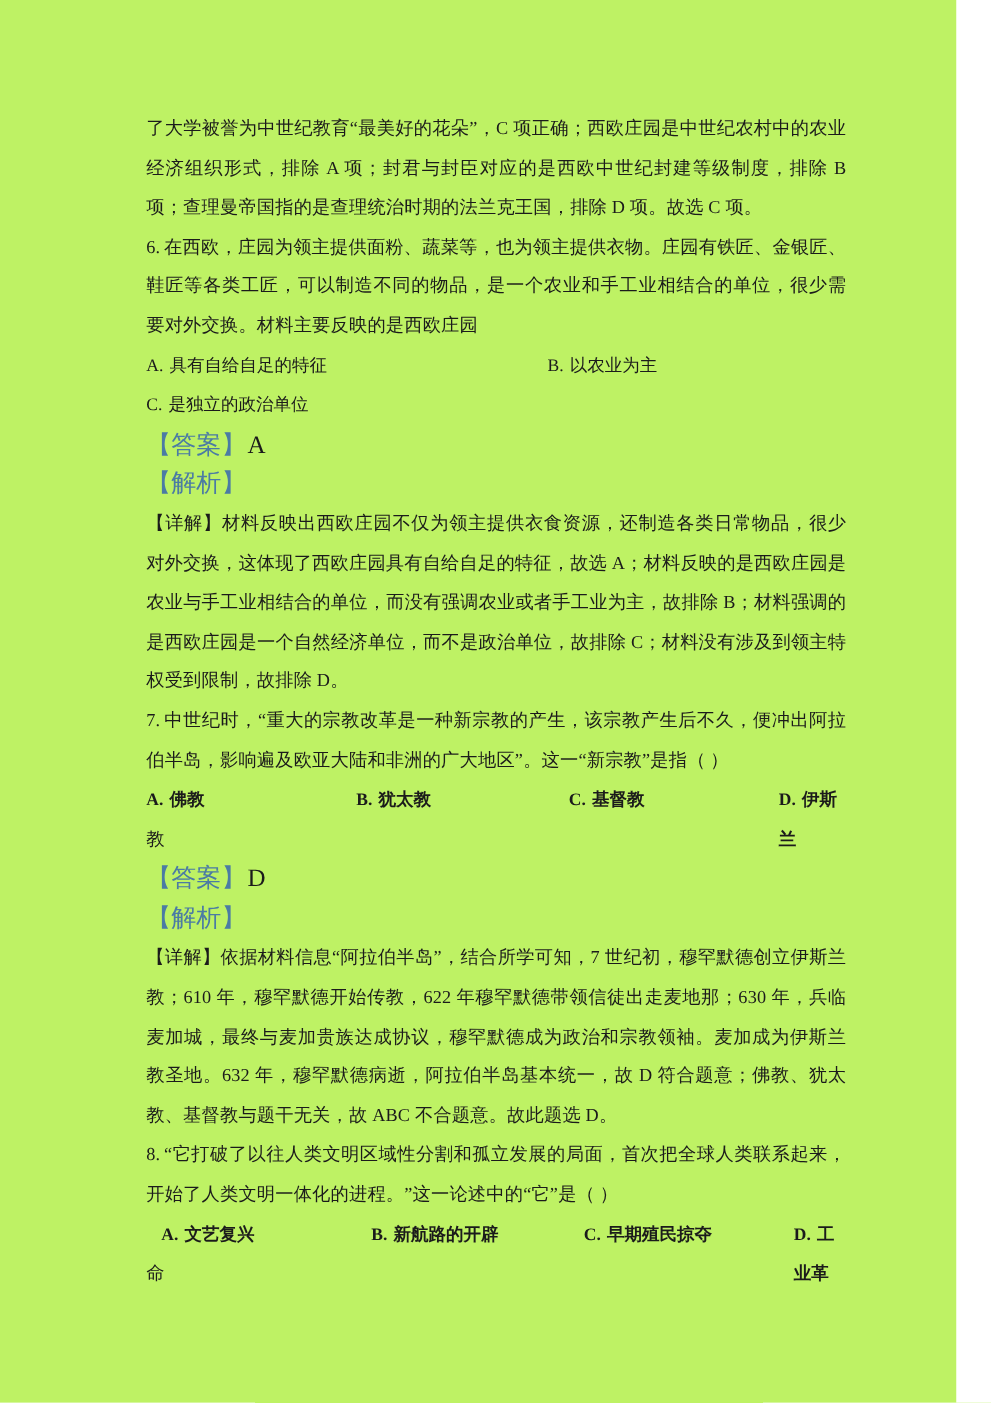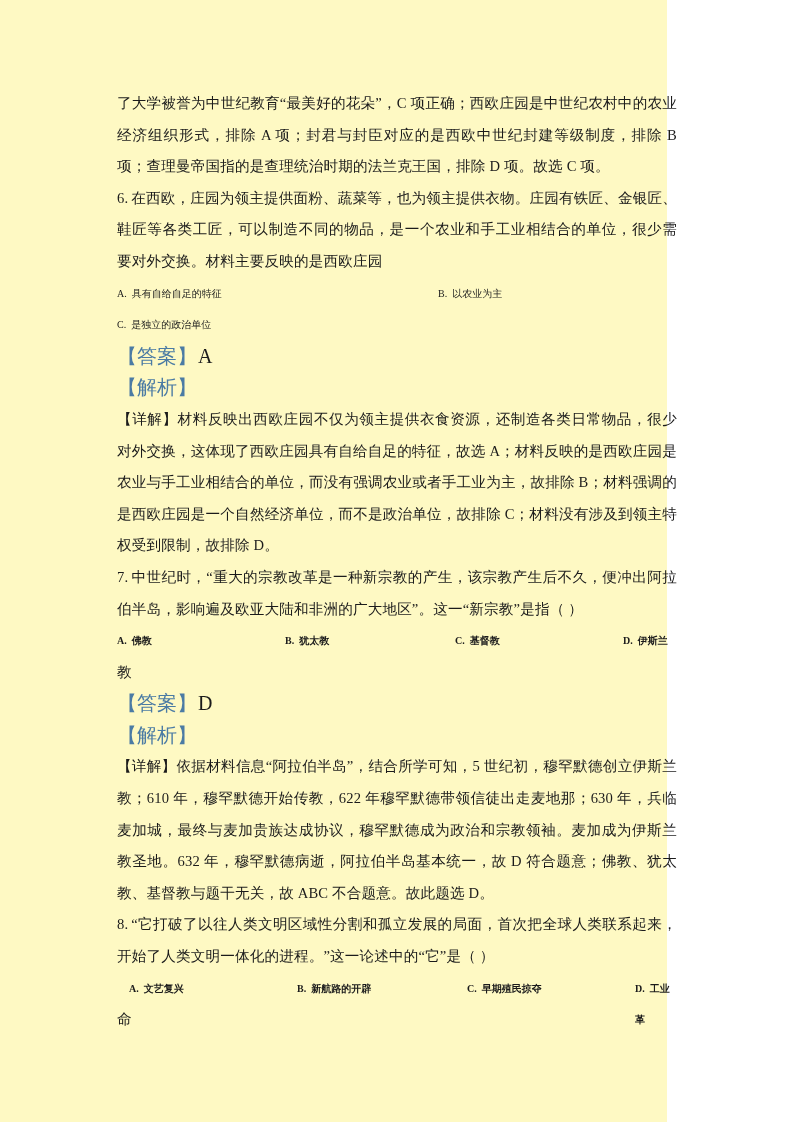--- a/index.html
+++ b/index.html
@@ -9,23 +9,23 @@
   }
   body {
     width: 793px;
     height: 1122px;
     font-family: "Liberation Serif", "DejaVu Serif", serif;
     color: #1b1b1b;
     overflow: hidden;
   }
   .page {
     position: relative;
-    width: 667px;
+    width: 765px;
     height: 1122px;
-    background: #fef9c3;
+    background: #bef264;
     box-sizing: border-box;
   }
   .content {
     position: absolute;
     left: 117px;
     top: 88px;
     width: 560px;
   }
   .para {
     font-size: 14.6px;
@@ -33,21 +33,21 @@
     text-align: justify;
     text-justify: inter-ideograph;
     margin: 0;
     letter-spacing: 0.15px;
     color: #1b1b1b;
   }
 
   
   .opt-row {
     position: relative;
-    font-size: 10px;
+    font-size: 14px;
     line-height: 31.6px;
     height: 31.6px;
     color: #1b1b1b;
     white-space: nowrap;
   }
   .opt-row.two-col .opt { position: absolute; top: 0; }
   .opt-row.two-col .opt:nth-child(1) { left: 0px; }
   .opt-row.two-col .opt:nth-child(2) { left: 321px; }
 
   .opt-row.four-col { height: auto; white-space: normal; font-weight: bold; }
@@ -114,21 +114,21 @@
       <span class="opt"><span class="opt-label">B.</span><span>犹太教</span></span>
       <span class="opt"><span class="opt-label">C.</span><span>基督教</span></span>
       <span class="opt"><span class="opt-label">D.</span><span>伊斯兰</span></span>
     </div>
     <div class="wrap-tail">教</div>
 
     <div class="meta-line"><span class="tag">【答案】</span><span class="answer-val">D</span></div>
 
     <div class="meta-line"><span class="tag">【解析】</span></div>
 
-    <p class="para"><span class="detail-tag">【详解】</span><span>依据材料信息“阿拉伯半岛”，结合所学可知，5 世纪初，穆罕默德创立伊斯兰教；610 年，穆罕默德开始传教，622 年穆罕默德带领信徒出走麦地那；630 年，兵临麦加城，最终与麦加贵族达成协议，穆罕默德成为政治和宗教领袖。麦加成为伊斯兰教圣地。632 年，穆罕默德病逝，阿拉伯半岛基本统一，故 D 符合题意；佛教、犹太教、基督教与题干无关，故 ABC 不合题意。故此题选 D。</span></p>
+    <p class="para"><span class="detail-tag">【详解】</span><span>依据材料信息“阿拉伯半岛”，结合所学可知，7 世纪初，穆罕默德创立伊斯兰教；610 年，穆罕默德开始传教，622 年穆罕默德带领信徒出走麦地那；630 年，兵临麦加城，最终与麦加贵族达成协议，穆罕默德成为政治和宗教领袖。麦加成为伊斯兰教圣地。632 年，穆罕默德病逝，阿拉伯半岛基本统一，故 D 符合题意；佛教、犹太教、基督教与题干无关，故 ABC 不合题意。故此题选 D。</span></p>
 
     <p class="para"><span class="q-num">8.</span><span>“它打破了以往人类文明区域性分割和孤立发展的局面，首次把全球人类联系起来，开始了人类文明一体化的进程。”这一论述中的“它”是（    ）</span></p>
 
     <div class="opt-row four-col" style="height:31.6px;margin-left:12px;">
       <span class="opt"><span class="opt-label">A.</span><span>文艺复兴</span></span>
       <span class="opt"><span class="opt-label">B.</span><span>新航路的开辟</span></span>
       <span class="opt"><span class="opt-label">C.</span><span>早期殖民掠夺</span></span>
       <span class="opt"><span class="opt-label">D.</span><span>工业革</span></span>
     </div>
     <div class="wrap-tail">命</div>

